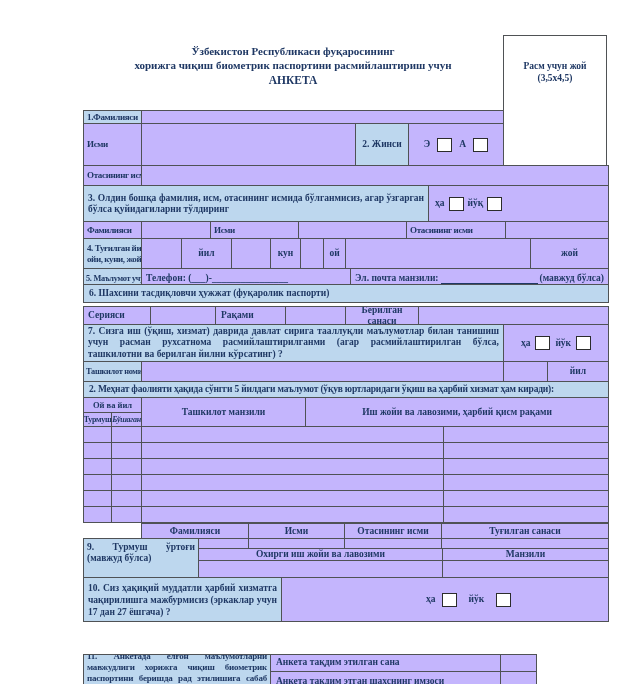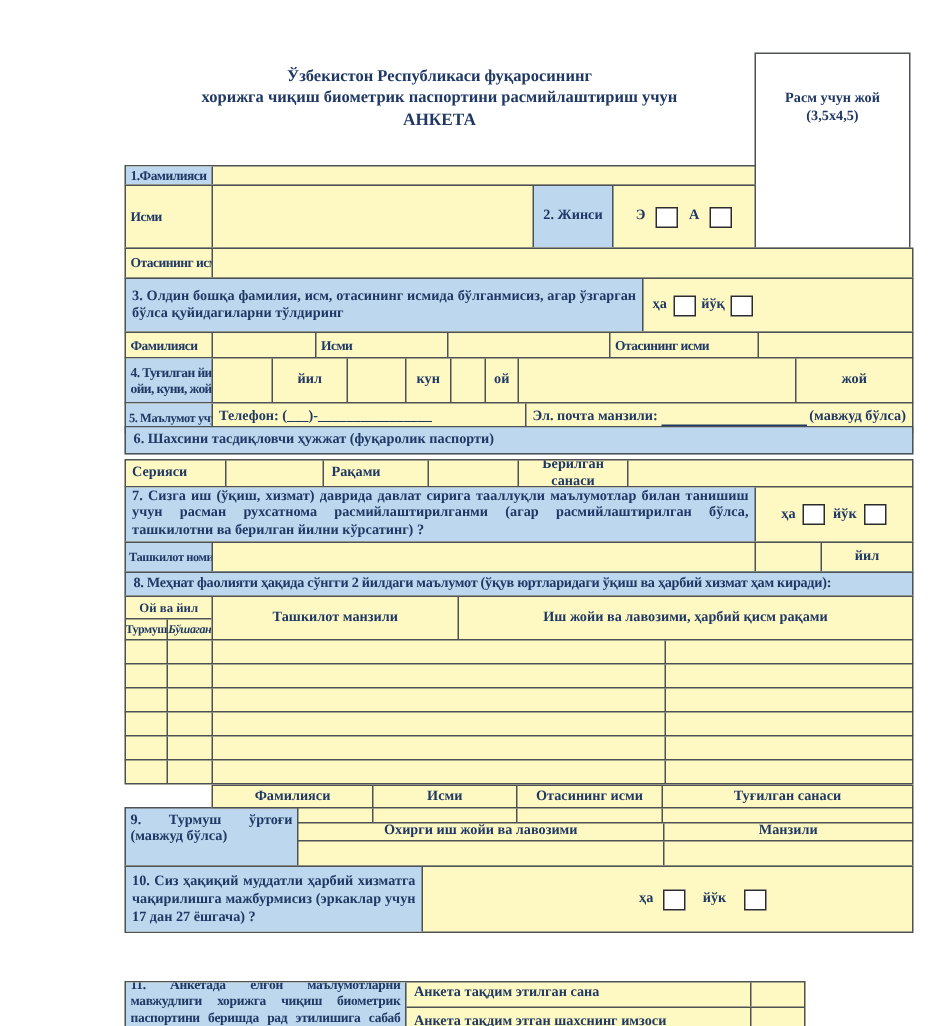--- a/index.html
+++ b/index.html
@@ -7,21 +7,21 @@
     --tx:#1f3864;
     --bd:#4f5255;
   }
   html,body{margin:0;padding:0;}
   body{
     width:623px;height:684px;background:#ffffff;position:relative;
     font-family:"Liberation Serif", serif;font-weight:bold;color:var(--tx);
     font-size:9.5px;line-height:11px;
   }
   .abs{position:absolute;box-sizing:border-box;}
-  .row{position:absolute;display:flex;box-sizing:border-box;border:1px solid var(--bd);background:#fef9c3;}
+  .row{position:absolute;display:flex;box-sizing:border-box;border:1px solid var(--bd);background:#c4b5fd;}
   .cell{box-sizing:border-box;border-right:1px solid var(--bd);display:flex;align-items:center;overflow:hidden;}
   .cell:last-child{border-right:none;}
   .blue{background:var(--blue);}
   .lbl{padding:0 3px;font-size:9px;white-space:nowrap;letter-spacing:-0.35px;}
   .lbl-sm{padding:0 2px;font-size:8.3px;white-space:nowrap;letter-spacing:-0.3px;}
   .ctr{justify-content:center;text-align:center;padding:0 1px;}
   .just{display:block;text-align:justify;padding:2px 4px;}
   .jl{display:block;text-align:justify;-moz-text-align-last:justify;text-align-last:justify;}
   .cb{display:inline-block;width:13px;height:12px;border:1px solid #2c2c2c;background:#fff;flex:none;vertical-align:-2px;}
   .grow{flex:1;}
@@ -172,21 +172,21 @@
     </div>
   <div class="cell" style="width:362px;"></div>
   <div class="cell" style="width:44px;"></div>
   <div class="cell grow ctr">
       <span>йил</span>
     </div>
 </div>
 
 <div class="row blue" style="left:83px;top:381px;width:526px;height:17px;">
   <div class="cell grow blue" style="padding:0 5px;">
-      <span style="white-space:nowrap;letter-spacing:-0.2px;">8. Меҳнат фаолияти ҳақида сўнгги 2 йилдаги маълумот (ўқув юртларидаги ўқиш ва ҳарбий хизмат ҳам киради):</span>
+      <span style="white-space:nowrap;letter-spacing:-0.2px;">2. Меҳнат фаолияти ҳақида сўнгги 5 йилдаги маълумот (ўқув юртларидаги ўқиш ва ҳарбий хизмат ҳам киради):</span>
     </div>
 </div>
 <div class="row" style="left:83px;top:397px;width:526px;height:30px;">
   <div class="cell colhead" style="width:58px;">
     <div style="height:14px;border-bottom:1px solid var(--bd);display:flex;align-items:center;justify-content:center;">
       <span style="font-size:8.5px;">Ой ва йил</span>
     </div>
     <div style="flex:1;display:flex;">
       <div style="width:28px;border-right:1px solid var(--bd);display:flex;align-items:center;justify-content:center;box-sizing:border-box;">
         <span style="font-size:8px;letter-spacing:-0.3px;">Турмуш</span>

